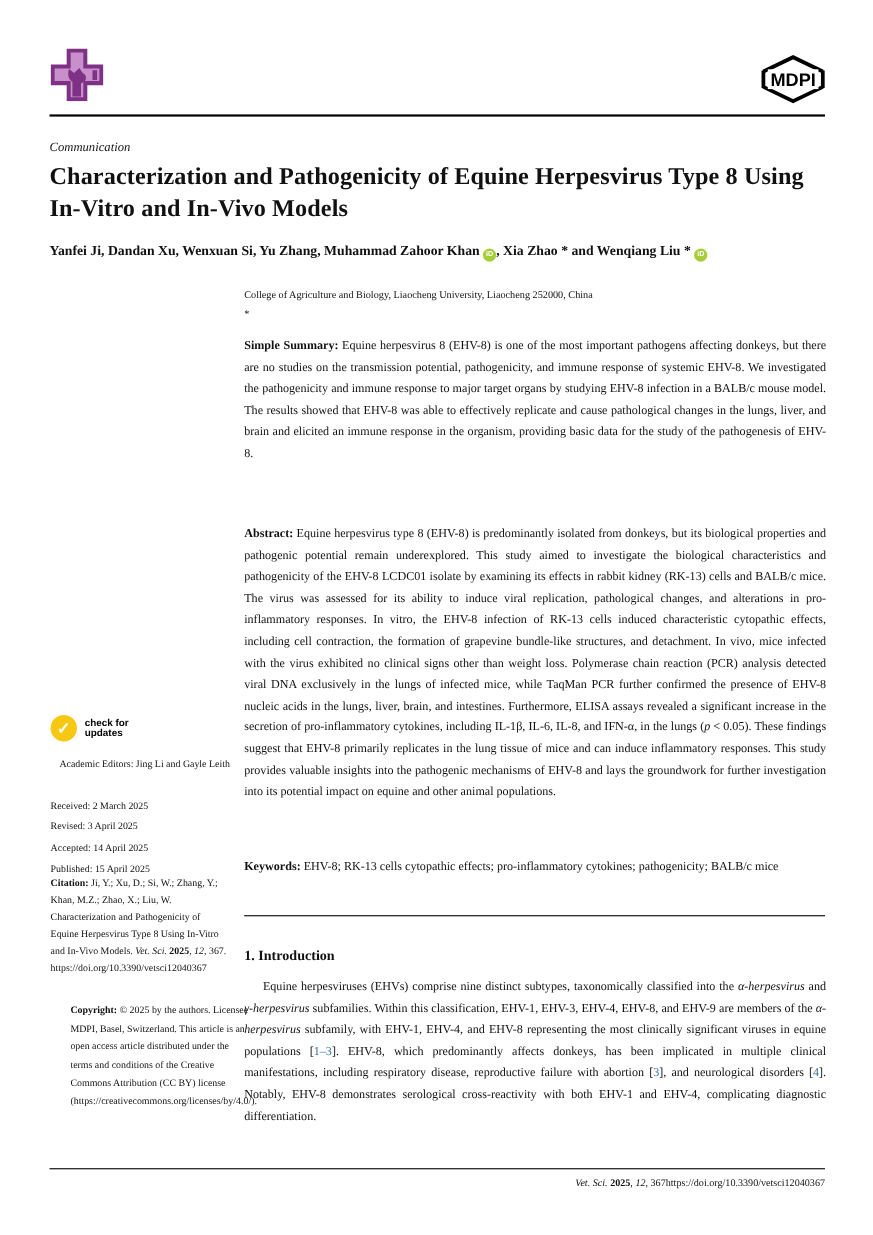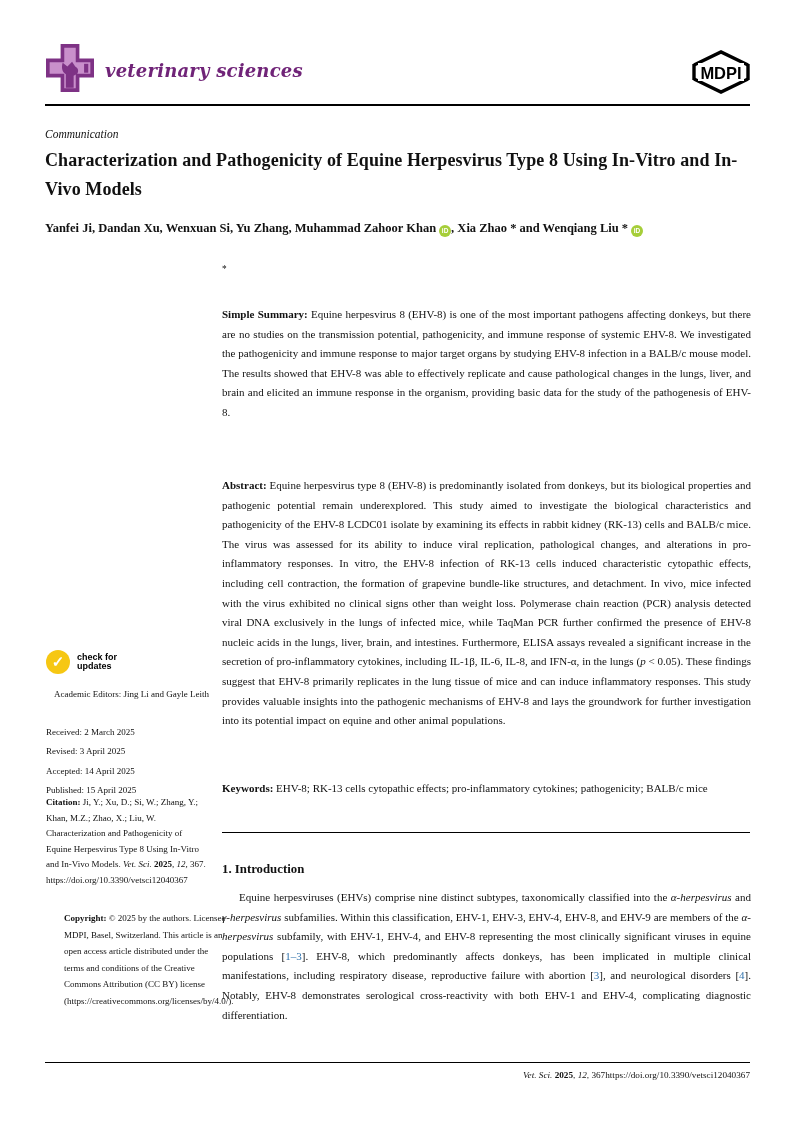--- a/index.html
+++ b/index.html
@@ -15,21 +15,21 @@
   .journal-name{
     font-family:"DejaVu Serif", serif;font-style:italic;font-weight:bold;
     font-size:18px;color:#702478;letter-spacing:.2px;
   }
   .mdpi-logo{right:42px;top:48px;}
   .header-rule{left:45px;right:44px;top:104px;border-top:2.2px solid #000;}
 
   
   .article-type{left:45px;top:128px;font-style:italic;font-size:11.5px;}
   .page-title{
-    left:45px;top:146px;width:708px;font-size:18px;font-weight:bold;
+    left:45px;top:146px;width:708px;font-size:22px;font-weight:bold;
     line-height:28.5px;letter-spacing:.1px;
   }
   .authors{left:45px;top:219px;width:708px;font-size:12.5px;font-weight:bold;line-height:18px;}
   .orcid{
     display:inline-flex;width:12px;height:12px;border-radius:50%;
     background:#a6ce39;color:#fff;font-family:"Liberation Sans",sans-serif;
     font-size:6.5px;font-weight:bold;align-items:center;justify-content:center;
     vertical-align:-1px;margin-left:3px;
   }
 
@@ -76,21 +76,20 @@
 
 <div class="abs logo-wrap">
   <span>
     <svg width="48" height="48" viewBox="0 0 46 46">
       <path d="M14,0 h18 v14 h14 v18 h-14 v14 h-18 v-14 h-14 v-18 h14 z" fill="#7e3285"></path>
       <path d="M17.5,3.5 h11 v14 h14 v11 h-14 v14 h-11 v-14 h-14 v-11 h14 z" fill="#c98fcb"></path>
       <rect x="36.5" y="19" width="4" height="8.5" fill="#7e3285"></rect>
       <path d="M19,42 L19,29 C15.5,27 14.5,22.5 16,18 L20.5,21.5 L25,17 L28,21.5 C31,23 31.5,26 30,28.5 L26.5,30.5 L26.5,42 Z" fill="#7e3285"></path>
     </svg>
   </span>
-  <span class="journal-name">veterinary sciences</span>
 </div>
 
 <div class="abs mdpi-logo">
   <svg width="62" height="48" viewBox="0 0 62 48">
     <polyline points="4,17 31,4 58,17" fill="none" stroke="#000" stroke-width="3.4"></polyline>
     <polyline points="4,31 31,44 58,31" fill="none" stroke="#000" stroke-width="3.4"></polyline>
     <line x1="4" y1="16" x2="4" y2="32" stroke="#000" stroke-width="3.4"></line>
     <line x1="58" y1="16" x2="58" y2="32" stroke="#000" stroke-width="3.4"></line>
     <rect x="8" y="15" width="46" height="18" fill="#fff"></rect>
     <text x="31" y="30.5" text-anchor="middle" font-family="Liberation Sans, sans-serif" font-weight="bold" font-size="16.5" fill="#000">MDPI</text>
@@ -100,20 +99,21 @@
 <div class="abs header-rule"></div>
 
 <div class="abs article-type">Communication</div>
 <h1 class="abs page-title" style="margin:0;">Characterization and Pathogenicity of Equine Herpesvirus Type 8 Using In-Vitro and In-Vivo Models</h1>
 
 <div class="abs authors">
   <span>Yanfei Ji, Dandan Xu, Wenxuan Si, Yu Zhang, Muhammad Zahoor Khan</span><span class="orcid">iD</span><span>, Xia Zhao * and Wenqiang Liu *</span><span class="orcid">iD</span>
 </div>
 
 <div class="abs rcol affiliation">
+  <div>College of Agriculture and Biology, Liaocheng University, Liaocheng 252000, China</div>
   <div class="corr-row">
     <span class="corr-marker">*</span>
   </div>
 </div>
 
 <p class="abs rcol body-par summary" style="margin:0;"><span class="seg-b">Simple Summary:</span><span> Equine herpesvirus 8 (EHV-8) is one of the most important pathogens affecting donkeys, but there are no studies on the transmission potential, pathogenicity, and immune response of systemic EHV-8. We investigated the pathogenicity and immune response to major target organs by studying EHV-8 infection in a BALB/c mouse model. The results showed that EHV-8 was able to effectively replicate and cause pathological changes in the lungs, liver, and brain and elicited an immune response in the organism, providing basic data for the study of the pathogenesis of EHV-8.</span></p>
 
 <p class="abs rcol body-par abstract" style="margin:0;"><span class="seg-b">Abstract:</span><span> Equine herpesvirus type 8 (EHV-8) is predominantly isolated from donkeys, but its biological properties and pathogenic potential remain underexplored. This study aimed to investigate the biological characteristics and pathogenicity of the EHV-8 LCDC01 isolate by examining its effects in rabbit kidney (RK-13) cells and BALB/c mice. The virus was assessed for its ability to induce viral replication, pathological changes, and alterations in pro-inflammatory responses. In vitro, the EHV-8 infection of RK-13 cells induced characteristic cytopathic effects, including cell contraction, the formation of grapevine bundle-like structures, and detachment. In vivo, mice infected with the virus exhibited no clinical signs other than weight loss. Polymerase chain reaction (PCR) analysis detected viral DNA exclusively in the lungs of infected mice, while TaqMan PCR further confirmed the presence of EHV-8 nucleic acids in the lungs, liver, brain, and intestines. Furthermore, ELISA assays revealed a significant increase in the secretion of pro-inflammatory cytokines, including IL-1β, IL-6, IL-8, and IFN-α, in the lungs (</span><span class="seg-i">p</span><span> &lt; 0.05). These findings suggest that EHV-8 primarily replicates in the lung tissue of mice and can induce inflammatory responses. This study provides valuable insights into the pathogenic mechanisms of EHV-8 and lays the groundwork for further investigation into its potential impact on equine and other animal populations.</span></p>
 
 <p class="abs rcol body-par keywords" style="margin:0;"><span class="seg-b">Keywords:</span><span> EHV-8; RK-13 cells cytopathic effects; pro-inflammatory cytokines; pathogenicity; BALB/c mice</span></p>

